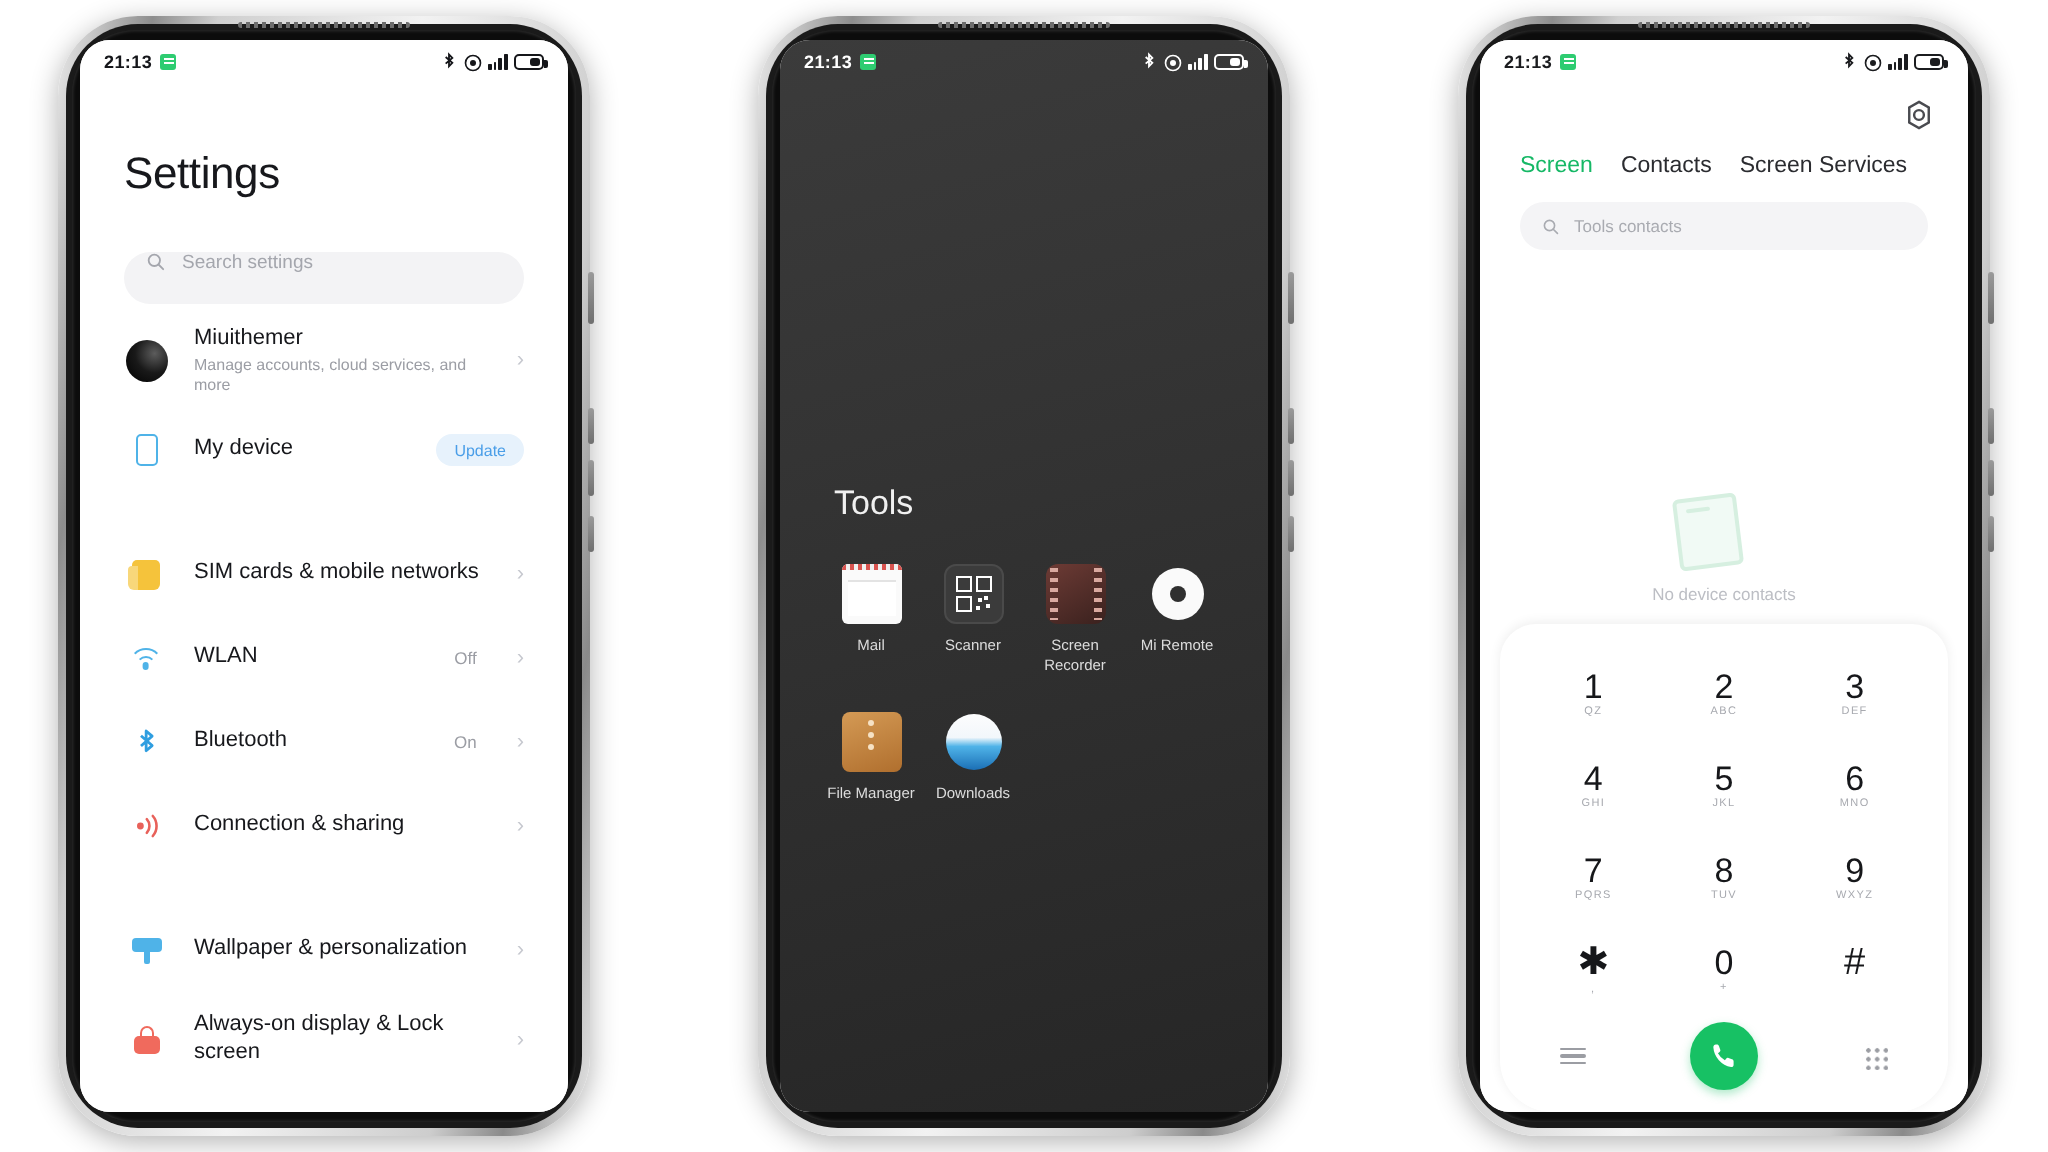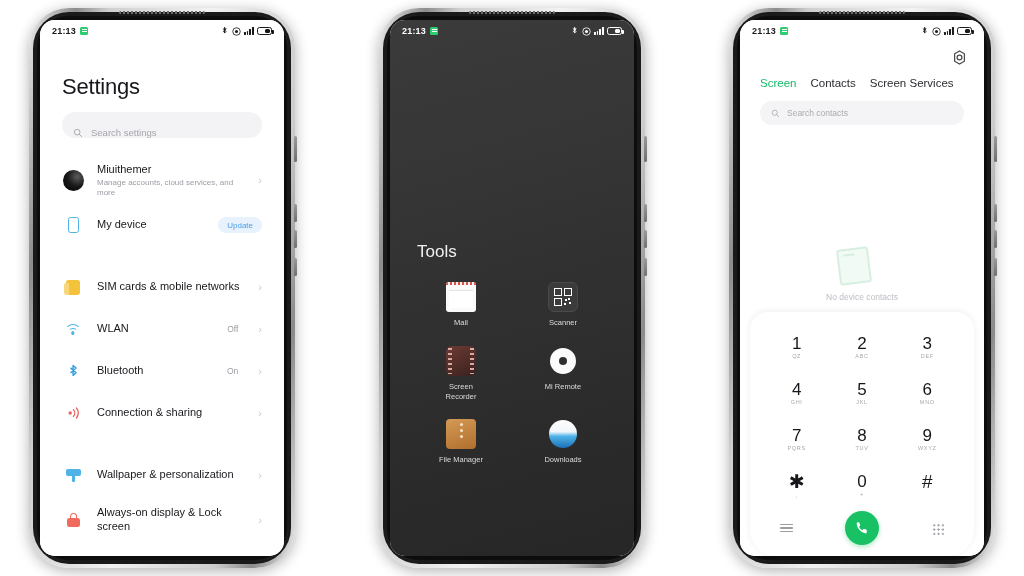--- a/index.html
+++ b/index.html
@@ -69,22 +69,22 @@
   .batt:after{content:"";position:absolute;right:-2.5px;top:2px;width:1.5px;height:4px;
     background:currentColor;border-radius:0 1px 1px 0;}
   .batt i{position:absolute;right:1px;top:1px;bottom:1px;width:5px;border-radius:1.5px;
     background:currentColor;display:block;}
 
   
   .settings{position:absolute;inset:0;background:#fff;color:#15161a;}
   .st-title{position:absolute;top:54px;left:22px;font-size:22px;font-weight:400;
     letter-spacing:-.2px;color:#17181c;}
   .st-search{
-    position:absolute;top:92px;left:22px;right:22px;height:26px;
-    background:#f3f3f5;border-radius:13px;display:flex;align-items:flex-end;
+    position:absolute;top:106px;left:22px;right:22px;height:26px;
+    background:#f3f3f5;border-radius:13px;display:flex;align-items:flex-start;
     gap:8px;padding:0 11px;box-sizing:border-box;
   }
   .st-search-ph{font-size:9.5px;color:#a4a6ad;}
   .st-list{position:absolute;top:136px;left:0;right:0;bottom:0;}
   .grp{padding:0 0 0 0;}
   .grp+.grp{margin-top:20px;}
   .row{display:flex;align-items:center;height:42px;padding:0 22px;box-sizing:border-box;gap:13px;}
   .row.tall{height:48px;}
   .row-ic{width:22px;display:flex;justify-content:center;align-items:center;flex:0 0 22px;}
   .row-txt{flex:1;min-width:0;}
@@ -116,21 +116,21 @@
   .i-lock b{position:absolute;bottom:0;left:0;width:13px;height:9px;background:#f06a5d;border-radius:2.5px;}
   .i-lock i{position:absolute;top:0;left:3px;width:7px;height:7px;border:1.6px solid #f06a5d;
     border-bottom:none;border-radius:4px 4px 0 0;box-sizing:border-box;}
 
   
   .tools{position:absolute;inset:0;
     background:linear-gradient(165deg,#3b3b3b 0%,#343434 35%,#2e2e2e 62%,#262626 100%);
     color:#fff;}
   .tools-title{position:absolute;top:222px;left:27px;font-size:17px;font-weight:400;color:#f0f0f0;}
   .tools-grid{position:absolute;top:262px;left:20px;right:20px;
-    display:grid;grid-template-columns:repeat(2,1fr);row-gap:18px;}
+    display:grid;grid-template-columns:repeat(4,1fr);row-gap:18px;}
   .app{display:flex;flex-direction:column;align-items:center;gap:6px;}
   .app-ic{width:30px;height:30px;border-radius:6px;position:relative;overflow:hidden;}
   .app-lbl{font-size:7.5px;color:#dcdcdc;text-align:center;line-height:1.3;max-width:54px;}
   .ic-mail{background:#fafafa;border-radius:3px;}
   .ic-mail:before{content:"";position:absolute;left:0;top:0;right:0;height:3px;
     background:repeating-linear-gradient(90deg,#d9534f 0 2px,#f0f0f0 2px 4px);}
   .ic-mail:after{content:"";position:absolute;left:3px;top:8px;right:3px;bottom:4px;
     background:#fff;border-top:1px solid #e3e3e3;}
   .ic-scan{background:#3b3b3b;border:1px solid #4a4a4a;box-sizing:border-box;}
   .ic-rec{background:linear-gradient(150deg,#6d3b35,#3a211e);}
@@ -496,21 +496,21 @@
           <span class="dl-tab on">Screen</span>
           <span class="dl-tab">Contacts</span>
           <span class="dl-tab">Screen Services</span>
         </div>
 
         <div class="dl-search">
           <svg width="9" height="9" viewBox="0 0 12 12">
             <circle cx="5" cy="5" r="3.4" fill="none" stroke="#a9abb1" stroke-width="1.1"></circle>
             <line x1="7.5" y1="7.5" x2="10.3" y2="10.3" stroke="#a9abb1" stroke-width="1.1" stroke-linecap="round"></line>
           </svg>
-          <span class="dl-search-ph">Search contacts</span>
+          <span class="dl-search-ph">Tools contacts</span>
         </div>
 
         <div class="dl-empty">
           <span class="dl-empty-art">
               <i></i>
               <b></b>
               <s></s>
             </span>
           <span class="dl-empty-txt">No device contacts</span>
         </div>

